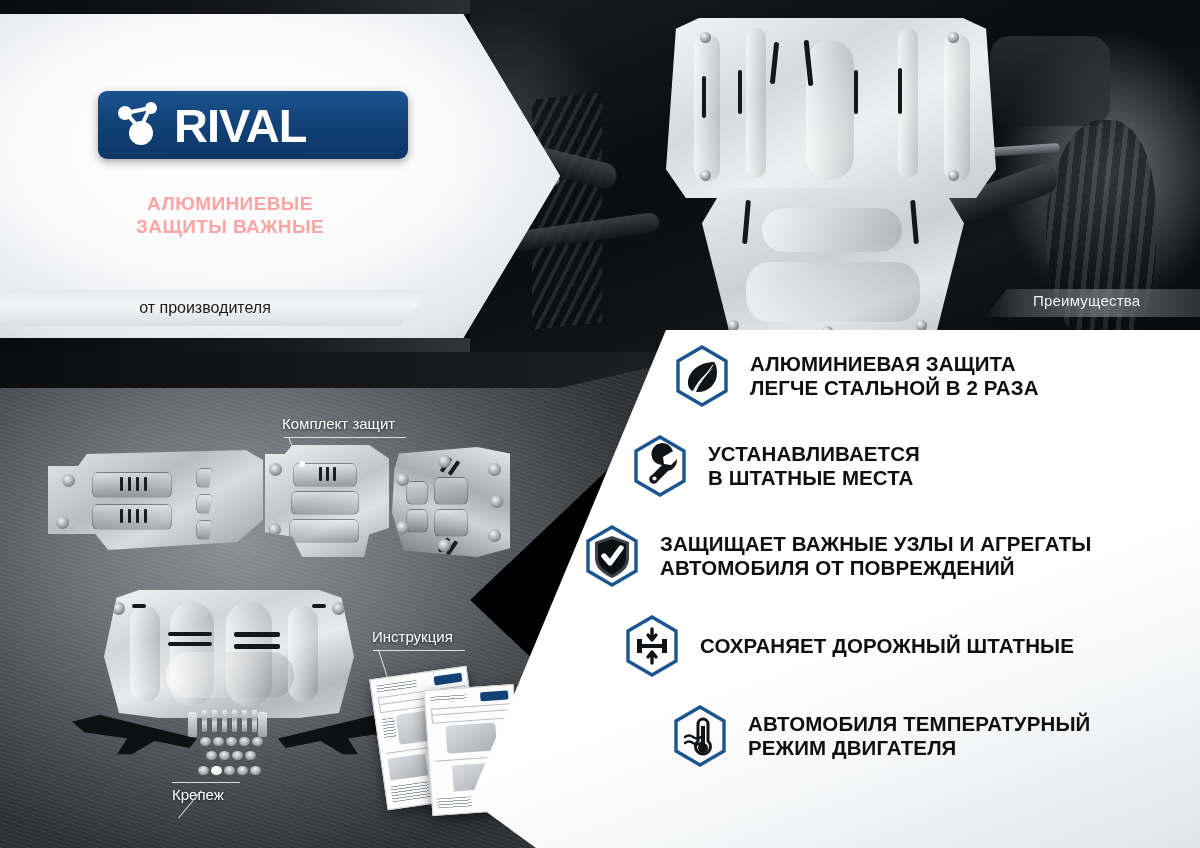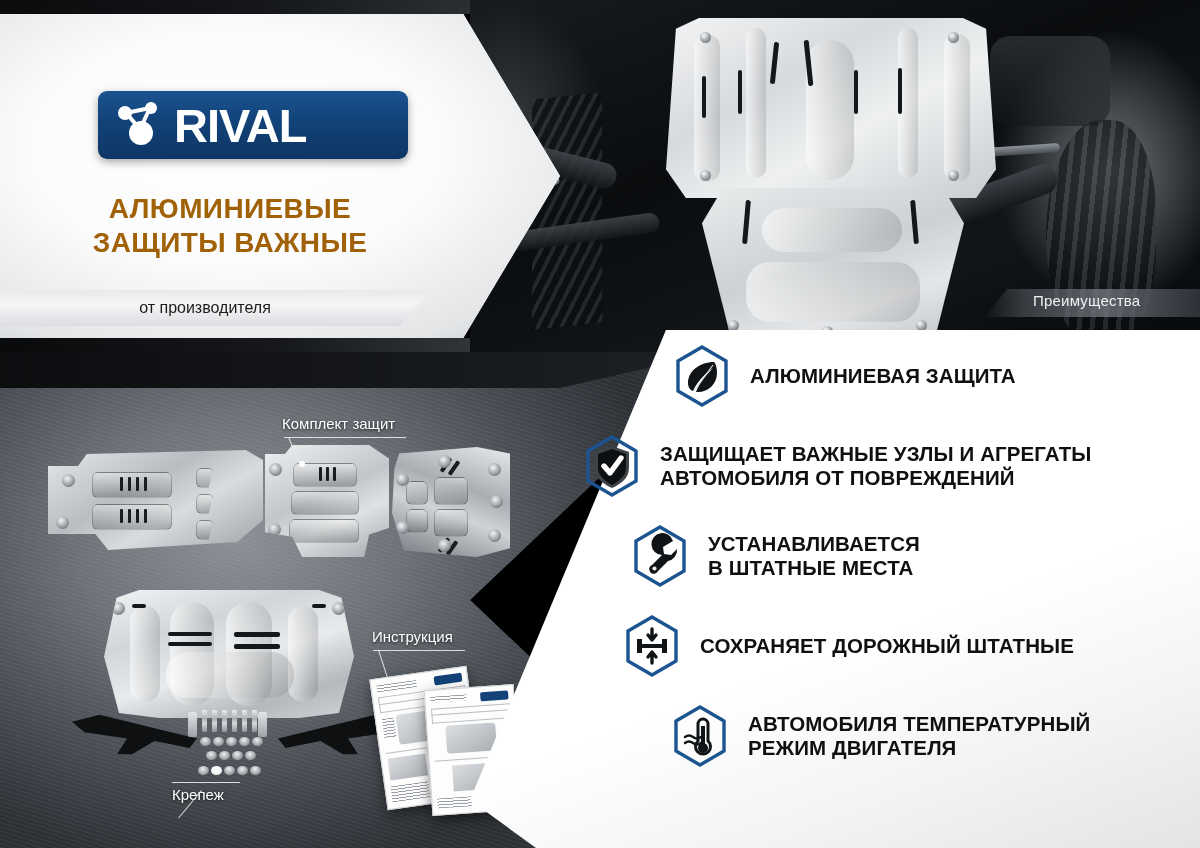--- a/index.html
+++ b/index.html
@@ -80,21 +80,21 @@
   }
   .logo-mark{position:relative;width:62px;height:52px;margin-left:12px;flex:none;}
   .logo-word{
     color:#ffffff;font-weight:bold;font-size:47px;letter-spacing:-1px;
     font-family:"Liberation Sans","DejaVu Sans",sans-serif;
     line-height:1;margin-left:2px;font-stretch:condensed;
   }
 
   .head-title{
     position:absolute;left:20px;top:192px;width:420px;text-align:center;
-    color:#a16207;font-weight:bold;font-size:28px;line-height:1.22;
+    color:#fca5a5;font-weight:bold;font-size:19px;line-height:1.22;
     letter-spacing:.4px;
   }
   .subtitle-bar{
     position:absolute;left:0;top:290px;width:430px;height:36px;
     background:linear-gradient(180deg,#e7e9eb 0%,#f4f5f6 40%,#dcdee1 100%);
     clip-path:polygon(0 0,430px 0,400px 36px,0 36px);
     box-shadow:0 1px 2px rgba(0,0,0,.18);
   }
   .subtitle-txt{
     position:absolute;left:0;top:290px;width:410px;height:36px;
@@ -417,49 +417,50 @@
     <div class="ben-row" style="margin-left:60px;margin-bottom:26px;">
       <span class="hexwrap">
         <svg width="64" height="64" viewBox="0 0 64 64">
           <polygon points="32,3 56,17 56,47 32,61 8,47 8,17" fill="none" stroke="#1b5490" stroke-width="3.4"></polygon>
           <path d="M44 18 C30 18 18 27 18 39 C18 43 20 46 23 47 C26 40 33 31 43 24 C35 32 29 40 26 48 C38 49 47 40 47 29 C47 24 46 20 44 18 Z" fill="#111416"></path>
           <path d="M43 21 L24 47" stroke="#d9dbdd" stroke-width="1.2" fill="none"></path>
         </svg>
       </span>
       <span class="ben-text">
         <div>АЛЮМИНИЕВАЯ ЗАЩИТА</div>
+        <div>ЛЕГЧЕ СТАЛЬНОЙ В 2 РАЗА</div>
+      </span>
+    </div>
+
+    <div class="ben-row" style="margin-left:18px;margin-bottom:26px;">
+      <span class="hexwrap">
+        <svg width="64" height="64" viewBox="0 0 64 64">
+          <polygon points="32,3 56,17 56,47 32,61 8,47 8,17" fill="none" stroke="#1b5490" stroke-width="3.4"></polygon>
+          <path d="M45 17 A11 11 0 1 0 34 31 L24 41 A4.6 4.6 0 1 0 30 47 L40 37 A11 11 0 0 0 49 25 L43 31 L36 30 L35 23 Z" fill="#111416"></path>
+          <circle cx="26.5" cy="44.5" r="2.1" fill="#e7e9eb"></circle>
+        </svg>
+      </span>
+      <span class="ben-text">
+        <div>УСТАНАВЛИВАЕТСЯ</div>
+        <div>В ШТАТНЫЕ МЕСТА</div>
       </span>
     </div>
 
     <div class="ben-row" style="margin-left:-30px;margin-bottom:26px;">
       <span class="hexwrap">
         <svg width="64" height="64" viewBox="0 0 64 64">
           <polygon points="32,3 56,17 56,47 32,61 8,47 8,17" fill="none" stroke="#1b5490" stroke-width="3.4"></polygon>
           <path d="M32 12 L49 18 V34 C49 44 41 50 32 54 C23 50 15 44 15 34 V18 Z" fill="#3e4347"></path>
           <path d="M32 15 L46 20 V34 C46 42 39 47 32 51 C25 47 18 42 18 34 V20 Z" fill="#0d1012"></path>
           <path d="M24 32 L30 39 L41 24" stroke="#ffffff" stroke-width="5.4" fill="none" stroke-linecap="round" stroke-linejoin="round"></path>
         </svg>
       </span>
       <span class="ben-text">
         <div>ЗАЩИЩАЕТ ВАЖНЫЕ УЗЛЫ И АГРЕГАТЫ</div>
         <div>АВТОМОБИЛЯ ОТ ПОВРЕЖДЕНИЙ</div>
-      </span>
-    </div>
-
-    <div class="ben-row" style="margin-left:18px;margin-bottom:26px;">
-      <span class="hexwrap">
-        <svg width="64" height="64" viewBox="0 0 64 64">
-          <polygon points="32,3 56,17 56,47 32,61 8,47 8,17" fill="none" stroke="#1b5490" stroke-width="3.4"></polygon>
-          <path d="M45 17 A11 11 0 1 0 34 31 L24 41 A4.6 4.6 0 1 0 30 47 L40 37 A11 11 0 0 0 49 25 L43 31 L36 30 L35 23 Z" fill="#111416"></path>
-          <circle cx="26.5" cy="44.5" r="2.1" fill="#e7e9eb"></circle>
-        </svg>
-      </span>
-      <span class="ben-text">
-        <div>УСТАНАВЛИВАЕТСЯ</div>
-        <div>В ШТАТНЫЕ МЕСТА</div>
       </span>
     </div>
 
     <div class="ben-row" style="margin-left:10px;margin-bottom:26px;">
       <span class="hexwrap">
         <svg width="64" height="64" viewBox="0 0 64 64">
           <polygon points="32,3 56,17 56,47 32,61 8,47 8,17" fill="none" stroke="#1b5490" stroke-width="3.4"></polygon>
           <rect x="17" y="25" width="5" height="14" fill="#111416"></rect>
           <rect x="42" y="25" width="5" height="14" fill="#111416"></rect>
           <rect x="17" y="30" width="30" height="4" fill="#111416"></rect>

